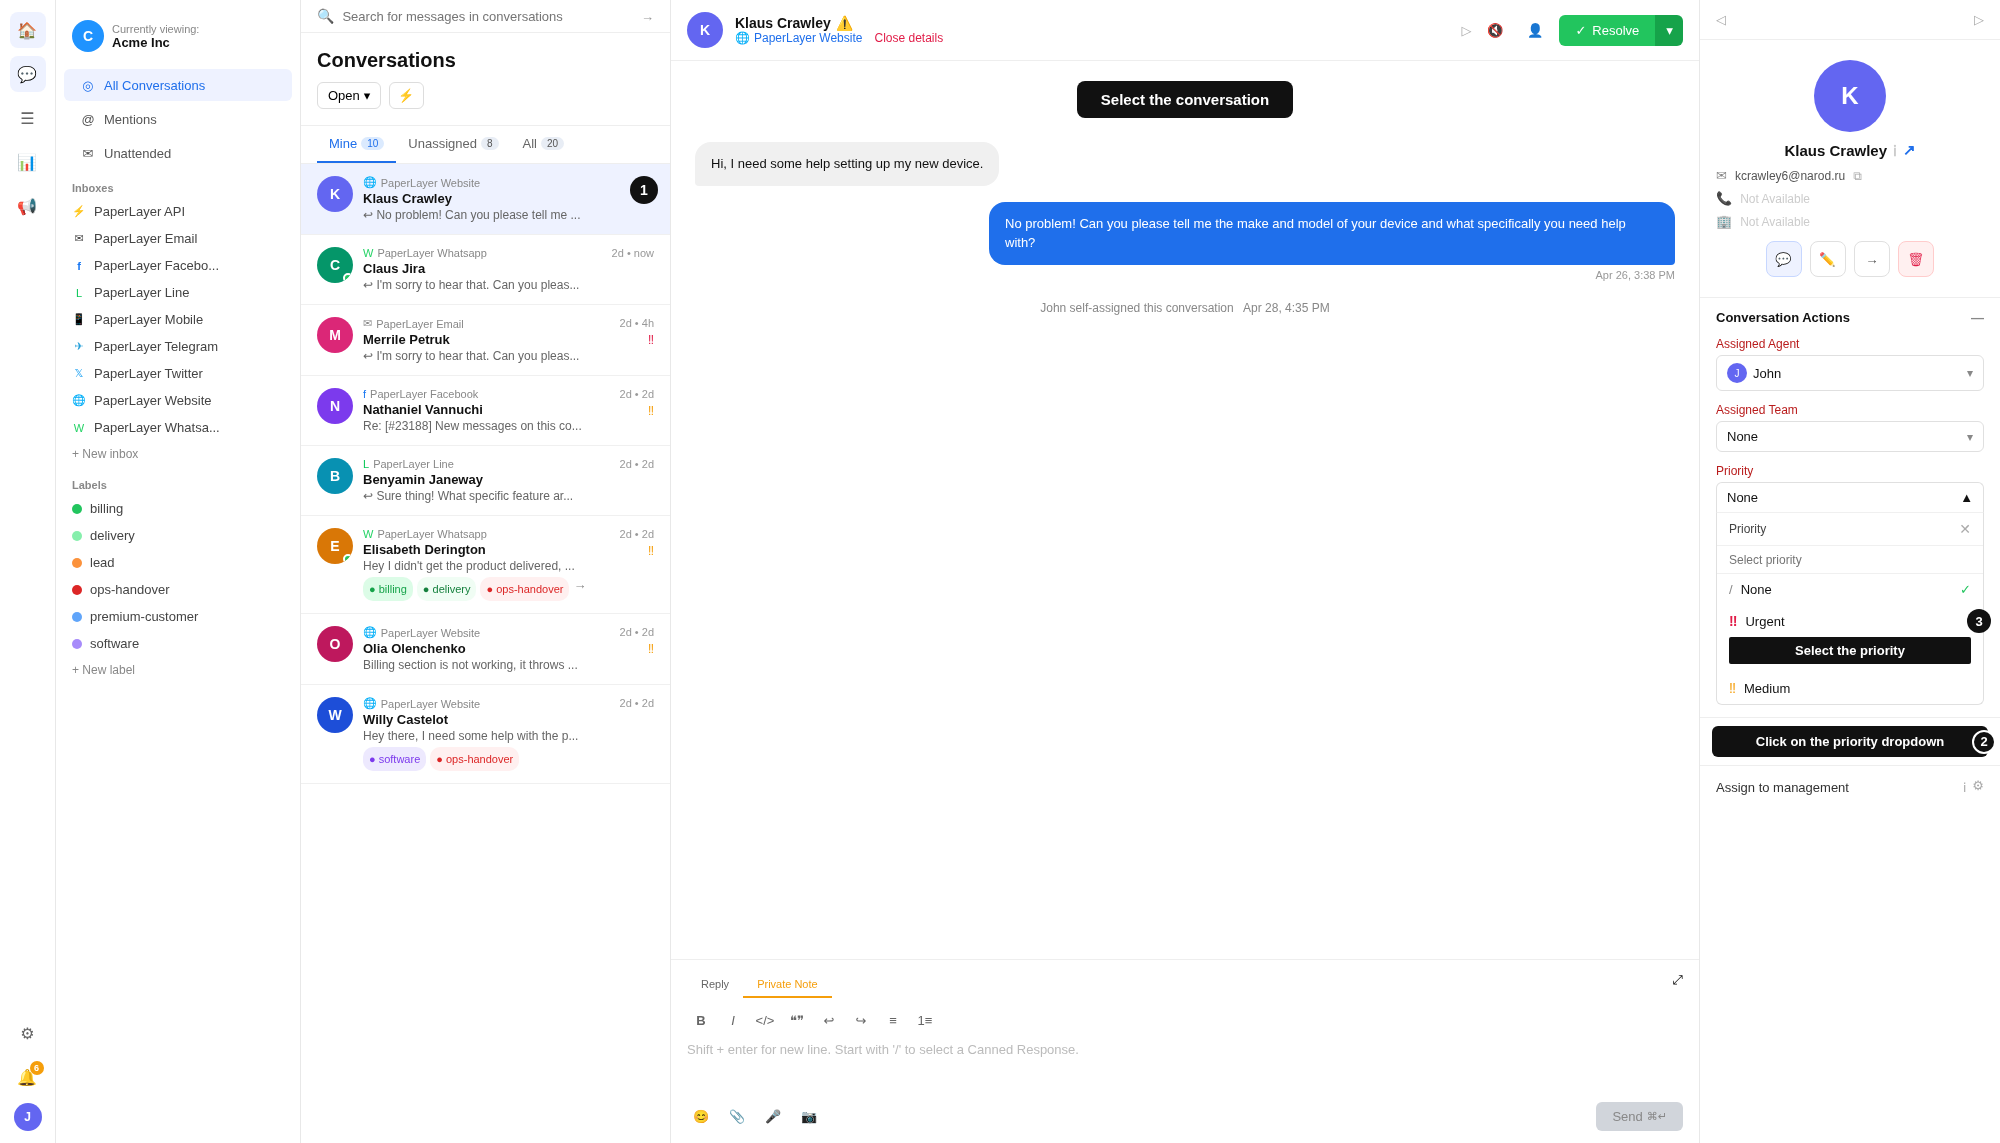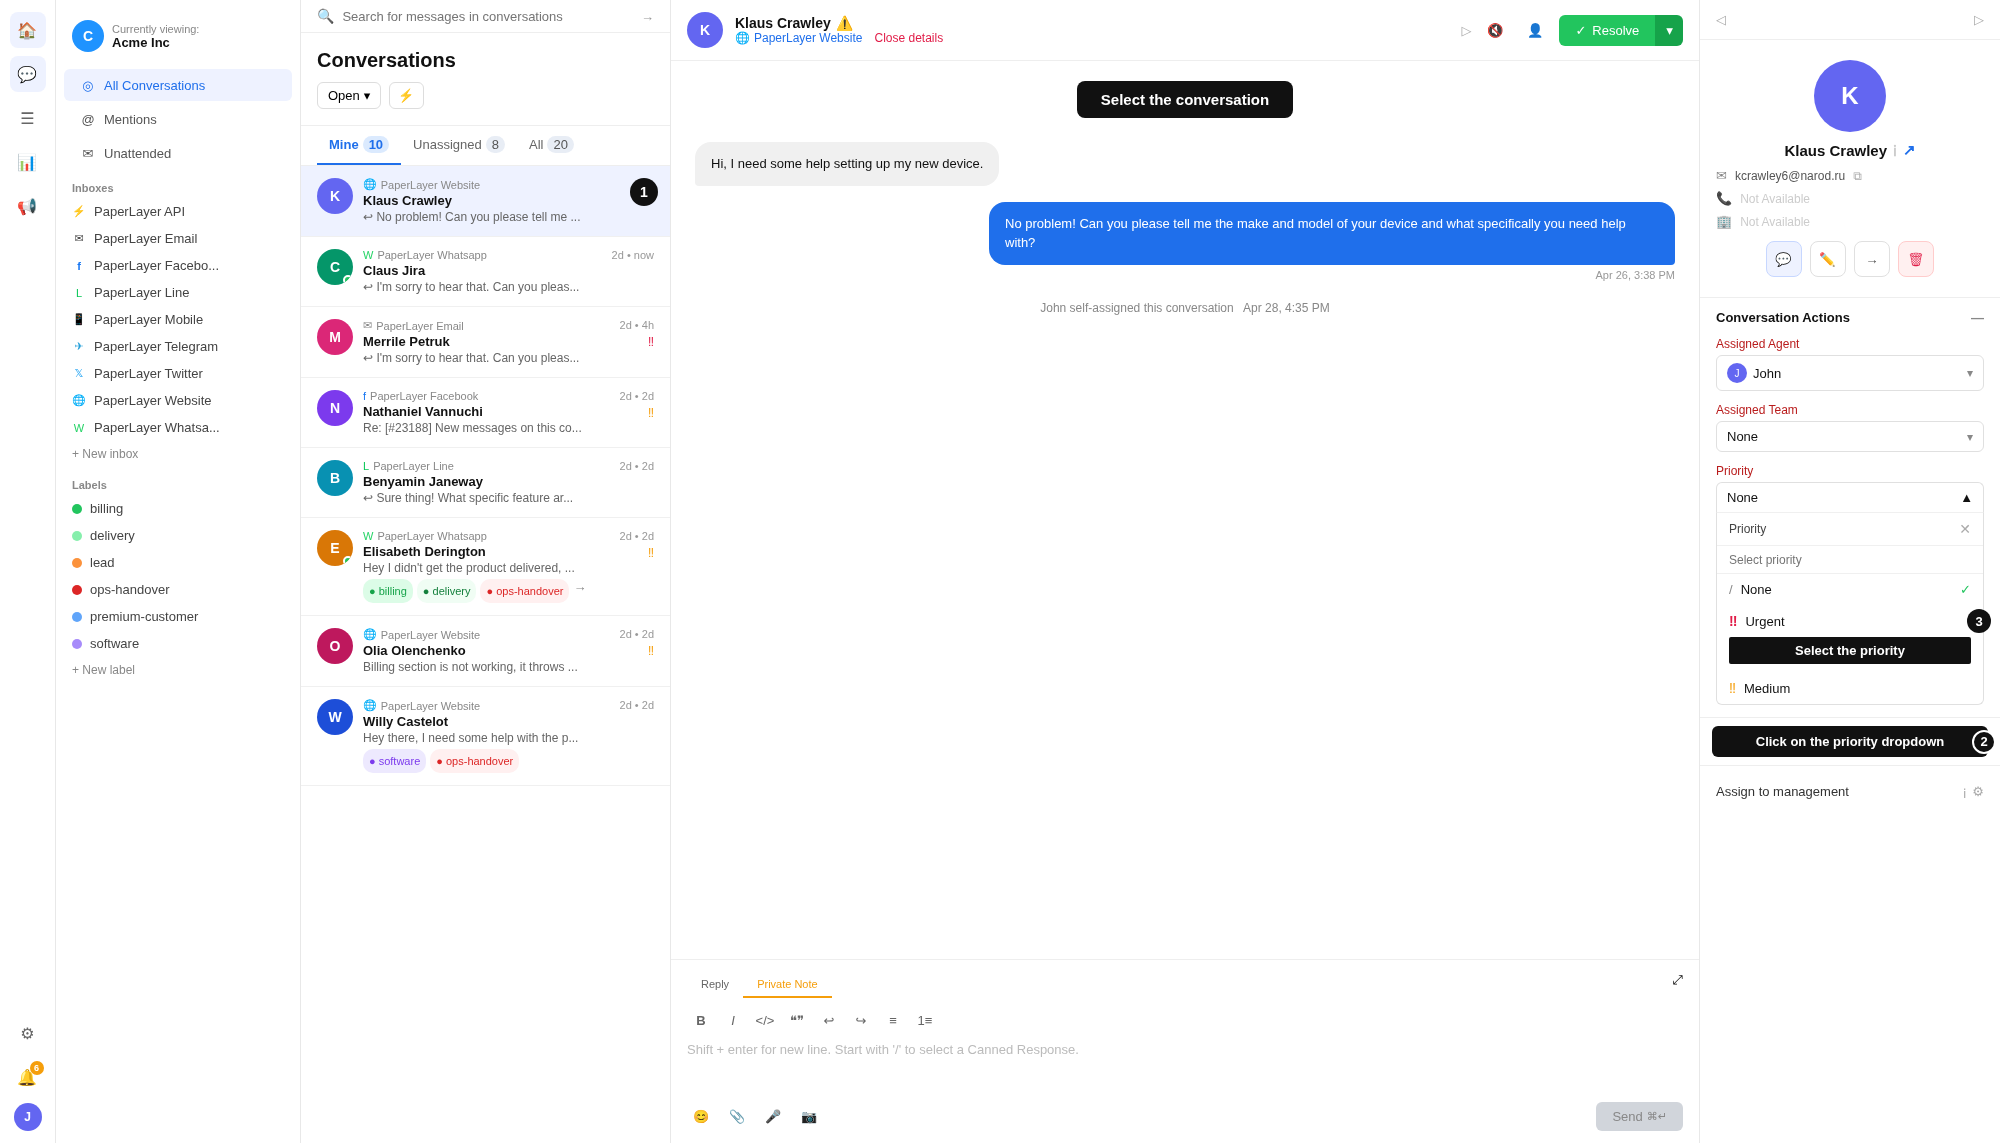--- a/index.html
+++ b/index.html
@@ -27,22 +27,22 @@
     
     .conversations-panel { width: 370px; border-right: 1px solid #e8e8e8; display: flex; flex-direction: column; }
     .conv-header { padding: 16px; border-bottom: 1px solid #eee; }
     .conv-title { font-size: 20px; font-weight: 700; color: #111; margin-bottom: 10px; }
     .conv-toolbar { display: flex; align-items: center; gap: 8px; }
     .status-btn { display: flex; align-items: center; gap: 4px; padding: 5px 10px; border: 1px solid #ddd; border-radius: 6px; cursor: pointer; font-size: 13px; background: #fff; }
     .filter-btn { padding: 5px 8px; border: 1px solid #ddd; border-radius: 6px; cursor: pointer; background: #fff; color: #666; }
 
     .conv-tabs { display: flex; align-items: center; gap: 0; padding: 0 16px; border-bottom: 1px solid #eee; }
     .conv-tab { padding: 10px 12px; cursor: pointer; font-size: 13px; color: #666; border-bottom: 2px solid transparent; display: flex; align-items: center; gap: 4px; }
-    .conv-tab.active { color: #1f6feb; border-bottom-color: #1f6feb; font-weight: 700; }
-    .tab-badge { background: #e8edf5; color: #555; border-radius: 10px; padding: 1px 6px; font-size: 13px; }
+    .conv-tab.active { color: #1f6feb; border-bottom-color: #1f6feb; font-weight: 400; }
+    .tab-badge { background: #e8edf5; color: #555; border-radius: 10px; padding: 1px 6px; font-size: 10px; }
     .conv-tab.active .tab-badge { background: #dbeafe; color: #1f6feb; }
 
     .conv-list { overflow-y: auto; flex: 1; }
     .conv-item { display: flex; align-items: flex-start; gap: 10px; padding: 12px 16px; cursor: pointer; border-bottom: 1px solid #f0f0f0; position: relative; }
     .conv-item.selected { background: #eef2ff; }
     .conv-avatar { width: 36px; height: 36px; border-radius: 50%; flex-shrink: 0; overflow: hidden; background: #ccc; position: relative; }
     .avatar-placeholder { width: 100%; height: 100%; display: flex; align-items: center; justify-content: center; font-size: 14px; font-weight: 600; color: white; }
     .online-dot { position: absolute; bottom: 0; right: 0; width: 10px; height: 10px; background: #22c55e; border-radius: 50%; border: 2px solid white; }
     .conv-body { flex: 1; min-width: 0; }
     .conv-source { font-size: 11px; color: #888; display: flex; align-items: center; gap: 4px; margin-bottom: 2px; }
@@ -109,21 +109,21 @@
     .contact-action-btn.blue { background: #eef2ff; border-color: #c7d7ff; color: #1f6feb; }
     .contact-action-btn.red { background: #fff0f0; border-color: #fcc; color: #e11d48; }
 
     .conv-actions-section { padding: 12px 16px; border-bottom: 1px solid #eee; }
     .section-header { display: flex; align-items: center; justify-content: space-between; font-size: 13px; font-weight: 600; color: #111; margin-bottom: 12px; }
     .section-collapse { color: #888; cursor: pointer; }
     .field-label { font-size: 12px; color: #b91c1c; margin-bottom: 4px; }
     .dropdown-field { border: 1px solid #e0e0e0; border-radius: 6px; padding: 7px 10px; display: flex; align-items: center; justify-content: space-between; cursor: pointer; font-size: 13px; color: #111; margin-bottom: 12px; }
     .dropdown-field .agent-avatar { width: 20px; height: 20px; border-radius: 50%; background: #6366f1; color: white; font-size: 10px; display: flex; align-items: center; justify-content: center; margin-right: 6px; }
 
-    .assign-mgmt { display: flex; align-items: flex-start; justify-content: space-between; padding: 18px 16px; border-top: 1px solid #eee; font-size: 13px; color: #333; }
+    .assign-mgmt { display: flex; align-items: center; justify-content: space-between; padding: 12px 16px; border-top: 1px solid #eee; font-size: 13px; color: #333; }
 
     
     ::-webkit-scrollbar { width: 6px; }
     ::-webkit-scrollbar-thumb { background: #ddd; border-radius: 3px; }
 
     .chevron-icon { font-size: 12px; color: #888; }
     .notification-badge { position: relative; }
     .badge-dot { position: absolute; top: 2px; right: 2px; width: 14px; height: 14px; background: #f59e0b; border-radius: 50%; color: white; font-size: 9px; display: flex; align-items: center; justify-content: center; font-weight: bold; }
     .user-avatar-bottom { width: 28px; height: 28px; border-radius: 50%; background: #6366f1; color: white; font-size: 12px; display: flex; align-items: center; justify-content: center; font-weight: 600; }
 

